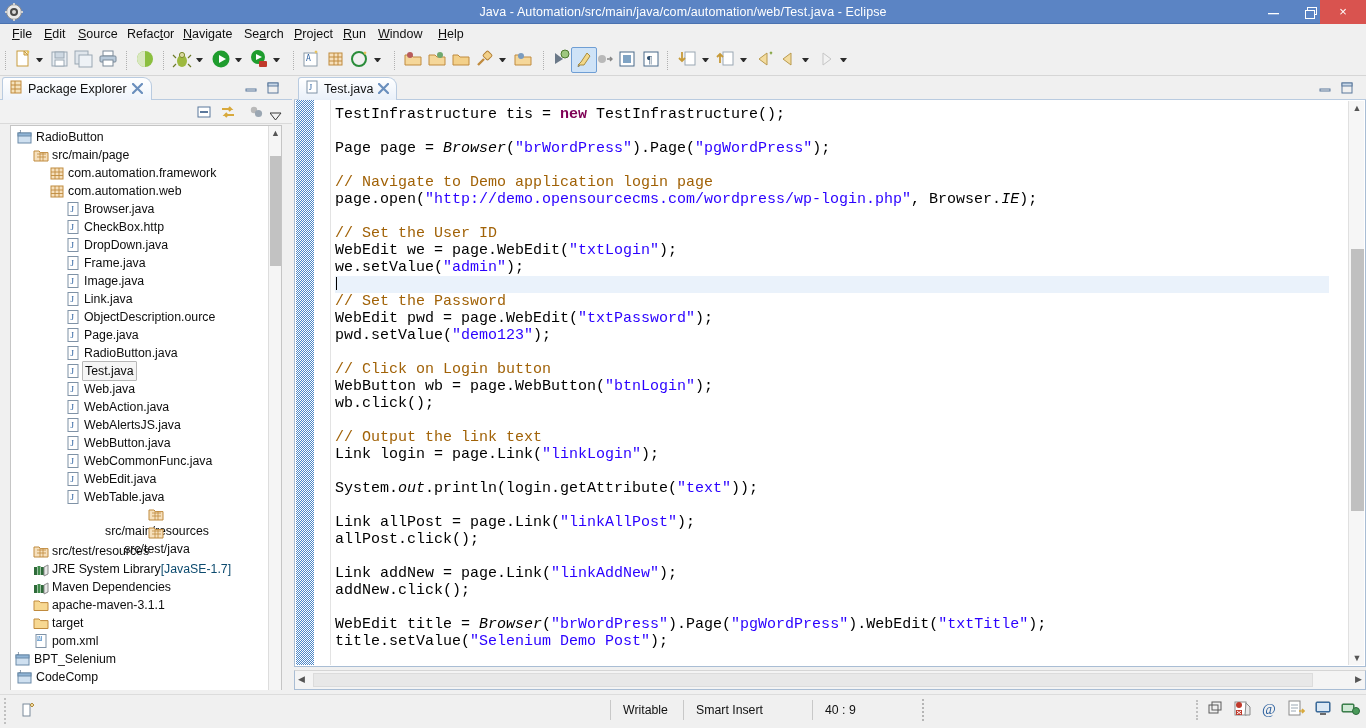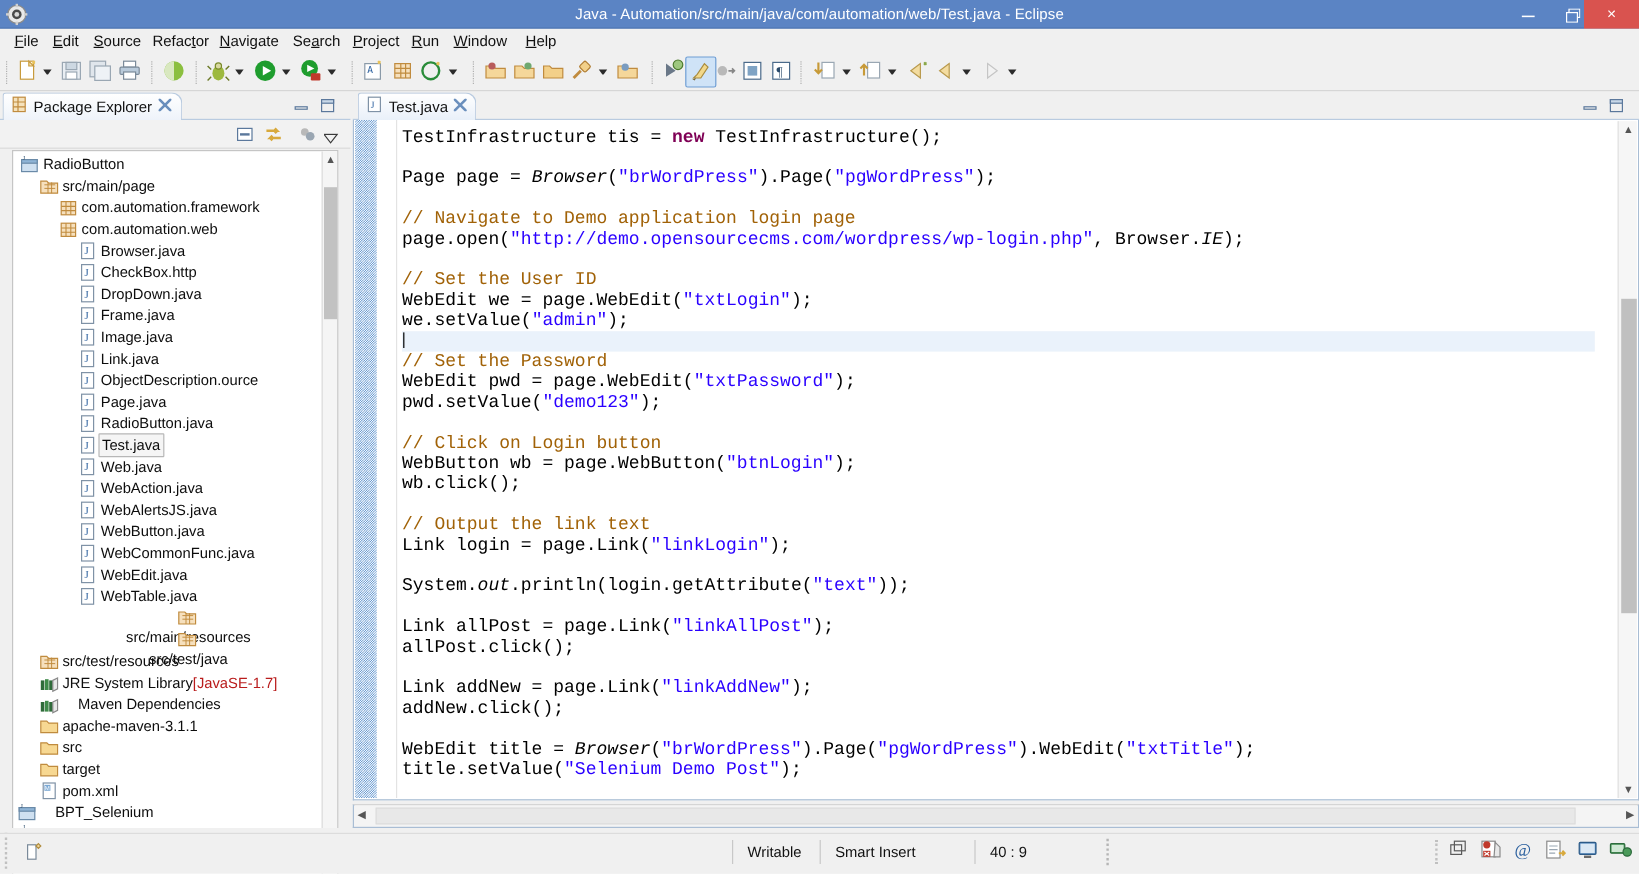--- a/index.html
+++ b/index.html
@@ -109,21 +109,21 @@
   .trow {
     position: relative; height: 18px; line-height: 18px;
     font-size: 12.3px; color: #0d0d0d; white-space: nowrap;
     display: flex; align-items: center;
   }
   .trow.sel .tlabel {
     border: 1px solid #b7b7b7; background: #f5f5f5;
     padding: 0 2px; margin-left: -2px; border-radius: 1px;
   }
   .tlabel { display: inline-block; }
-  .tdim { color: #b91c1c; }
+  .tdim { color: #0c4a6e; }
   .ticon { width: 16px; height: 16px; margin-right: 3px; flex: 0 0 16px; }
   .vsb-left {
     position: absolute; right: 0; top: 0; width: 13px; height: 639px;
     background: #f5f5f5; border-left: 1px solid #ddd;
   }
   .vsb-left .thumb {
     position: absolute; left: 1px; top: 30px; width: 11px; height: 110px;
     background: #c2c2c2;
   }
   .sb-arrow { position: absolute; left: 0; width: 13px; height: 14px; text-align:center;
@@ -710,56 +710,50 @@
           <div class="trow" style="padding-left: 22px;">
             <span class="ticon"><svg width="16" height="16" viewBox="0 0 16 16">
                 <rect x="1" y="6" width="3" height="8" fill="#2f6b3a"></rect>
                 <rect x="4.5" y="5" width="3" height="9" fill="#3f8a4a"></rect>
                 <rect x="8" y="6" width="3" height="8" fill="#2f6b3a"></rect>
                 <path d="M11 6 l4 -2 v9 l-4 2 z" fill="#e8e8e8" stroke="#8a8a8a"></path>
               </svg></span>
             <span class="tlabel">JRE System Library</span>
             <span class="tdim"> [JavaSE-1.7]</span>
           </div>
-          <div class="trow" style="padding-left: 22px; gap: 13px;">
+          <div class="trow" style="padding-left: 22px;">
             <span class="ticon"><svg width="16" height="16" viewBox="0 0 16 16">
                 <rect x="1" y="6" width="3" height="8" fill="#2f6b3a"></rect>
                 <rect x="4.5" y="5" width="3" height="9" fill="#3f8a4a"></rect>
                 <rect x="8" y="6" width="3" height="8" fill="#2f6b3a"></rect>
                 <path d="M11 6 l4 -2 v9 l-4 2 z" fill="#e8e8e8" stroke="#8a8a8a"></path>
               </svg></span>
             <span class="tlabel">Maven Dependencies</span>
           </div>
           <div class="trow" style="padding-left: 22px;">
             <span class="ticon"><svg width="16" height="16" viewBox="0 0 16 16">
                 <path d="M1 4 h5 l1.6 1.6 H15 V13.5 H1 z" fill="#f7d892" stroke="#c08b3e"></path>
               </svg></span>
             <span class="tlabel">apache-maven-3.1.1</span>
           </div>
           <div class="trow" style="padding-left: 22px;">
             <span class="ticon"><svg width="16" height="16" viewBox="0 0 16 16">
                 <path d="M1 4 h5 l1.6 1.6 H15 V13.5 H1 z" fill="#f7d892" stroke="#c08b3e"></path>
               </svg></span>
-            <span class="tlabel">src</span>
-          </div>
-          <div class="trow" style="padding-left: 22px;">
-            <span class="ticon"><svg width="16" height="16" viewBox="0 0 16 16">
-                <path d="M1 4 h5 l1.6 1.6 H15 V13.5 H1 z" fill="#f7d892" stroke="#c08b3e"></path>
-              </svg></span>
             <span class="tlabel">target</span>
           </div>
           <div class="trow" style="padding-left: 22px;">
             <span class="ticon"><svg width="16" height="16" viewBox="0 0 16 16">
                 <rect x="3" y="1.5" width="10" height="13" fill="#ffffff" stroke="#7f92a6"></rect>
                 <rect x="4" y="3" width="5" height="5" fill="#7aa8d4"></rect>
                 <text x="4.3" y="7.4" font-size="5" fill="#fff" font-family="sans-serif">M</text>
               </svg></span>
             <span class="tlabel">pom.xml</span>
           </div>
-          <div class="trow" style="padding-left: 4px; gap: 12px;">
+          <div class="trow" style="padding-left: 4px;">
             <span class="ticon"><svg width="16" height="16" viewBox="0 0 16 16">
                 <rect x="1" y="4" width="13" height="10" fill="#cfe0f0" stroke="#6a8aa8"></rect>
                 <rect x="1" y="4" width="13" height="3" fill="#8fb4d6" stroke="#6a8aa8"></rect>
                 <text x="2" y="4" font-size="5" fill="#2a4a6a" font-family="serif">J</text>
               </svg></span>
             <span class="tlabel">BPT_Selenium</span>
           </div>
           <div class="trow" style="padding-left: 6px;">
             <span class="ticon"><svg width="16" height="16" viewBox="0 0 16 16">
                 <rect x="1" y="4" width="13" height="10" fill="#cfe0f0" stroke="#6a8aa8"></rect>

